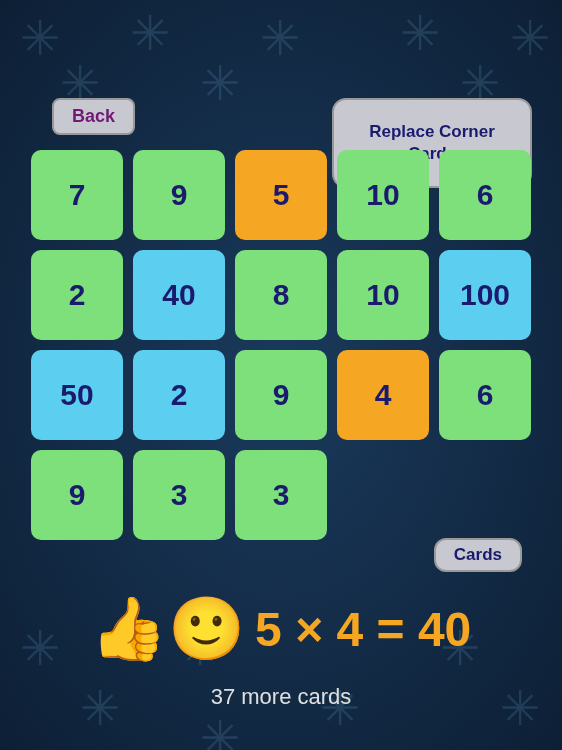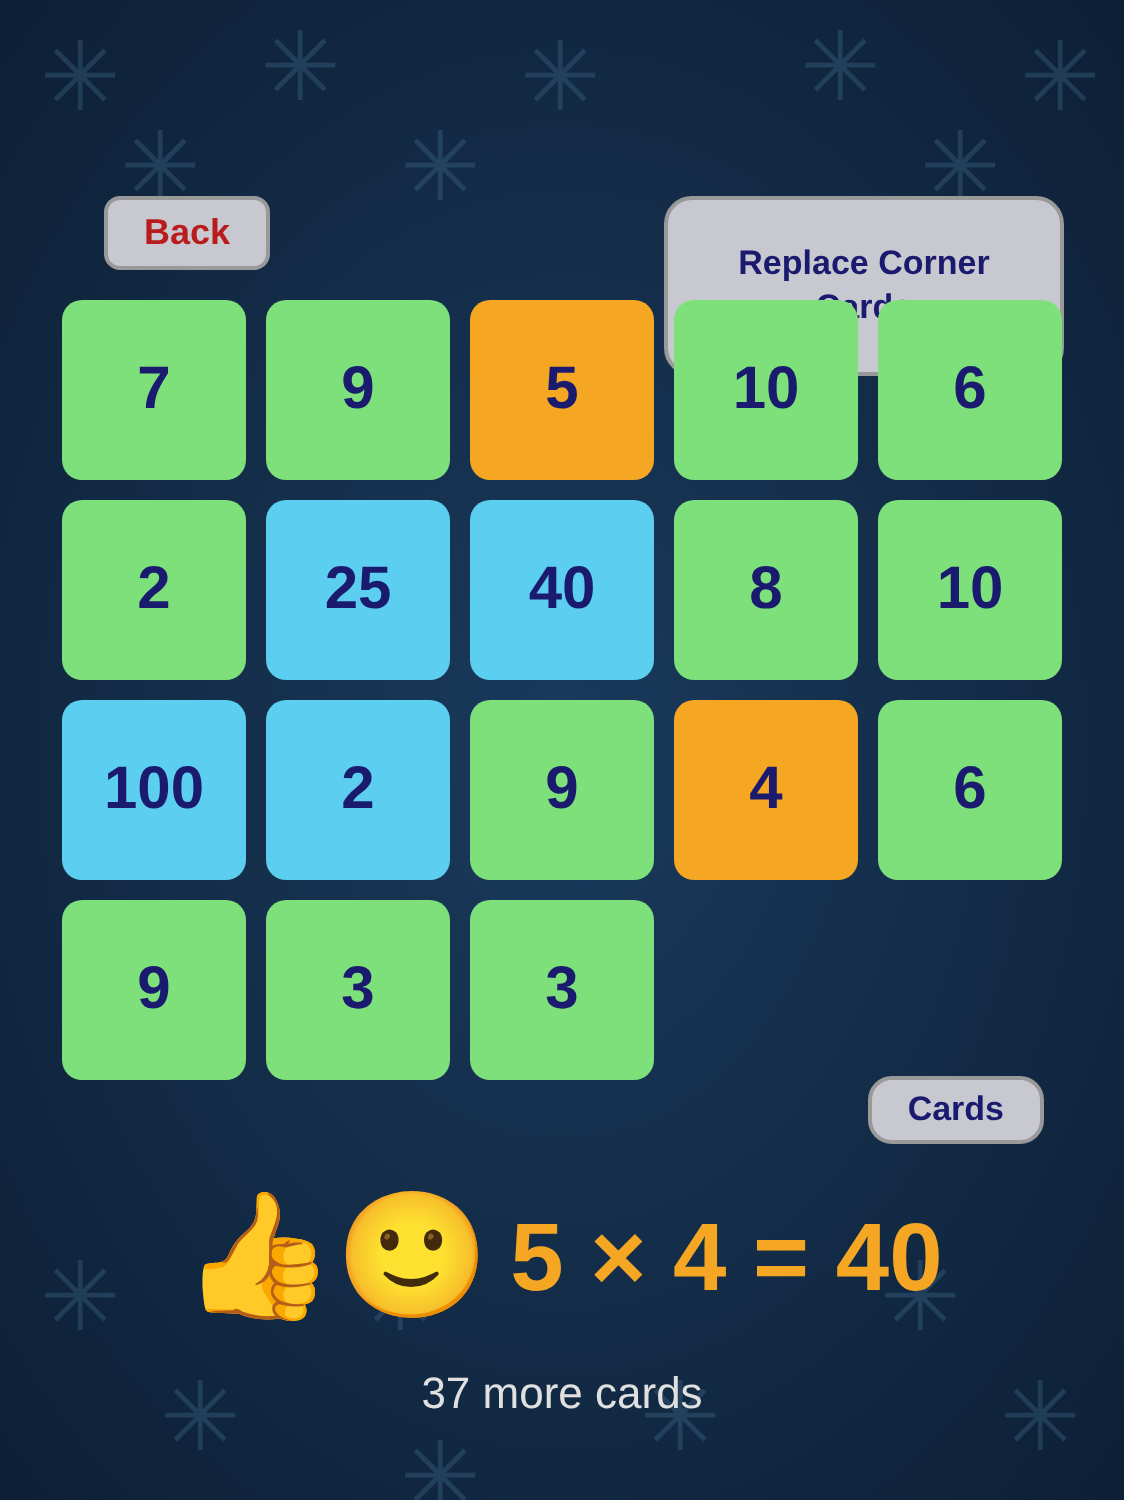--- a/index.html
+++ b/index.html
@@ -15,21 +15,21 @@
     .back-btn {
       position: absolute;
       top: 98px;
       left: 52px;
       background: #c8c8d0;
       border: 2px solid #999;
       border-radius: 8px;
       padding: 6px 18px;
       font-size: 18px;
       font-weight: bold;
-      color: #b91c1c;
+      color: #701a75;
       cursor: pointer;
     }
 
     .replace-btn {
       position: absolute;
       top: 98px;
       right: 30px;
       background: #c8c8d0;
       border: 2px solid #999;
       border-radius: 14px;
@@ -148,25 +148,25 @@
 
 <button class="replace-btn">Replace Corner Cards</button>
 
 <div class="grid" id="card-grid">
 <div class="card green">7</div>
     <div class="card green">9</div>
     <div class="card orange">5</div>
     <div class="card green">10</div>
     <div class="card green">6</div>
     <div class="card green">2</div>
-    <div class="card blue">25</div>
     <div class="card blue">40</div>
     <div class="card green">8</div>
     <div class="card green">10</div>
     <div class="card blue">100</div>
+    <div class="card blue">50</div>
     <div class="card blue">2</div>
     <div class="card green">9</div>
     <div class="card orange">4</div>
     <div class="card green">6</div>
     <div class="card green">9</div>
     <div class="card green">3</div>
     <div class="card green">3</div>
   </div>
 
 <button class="help-btn">Cards</button>

